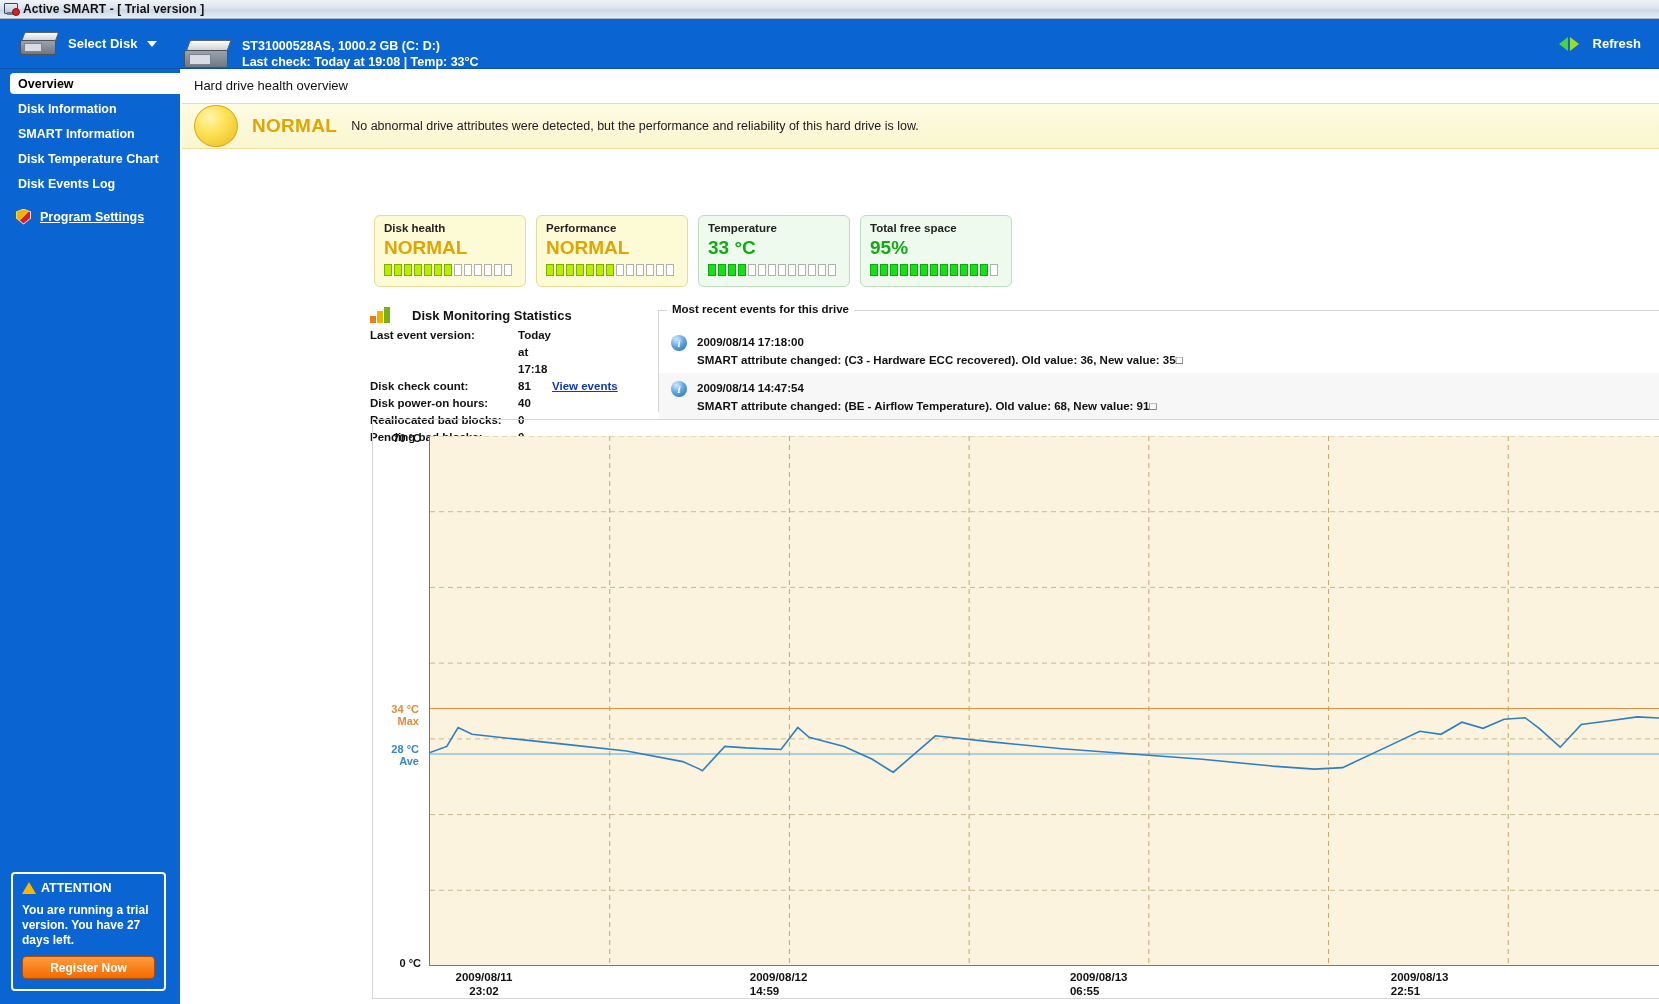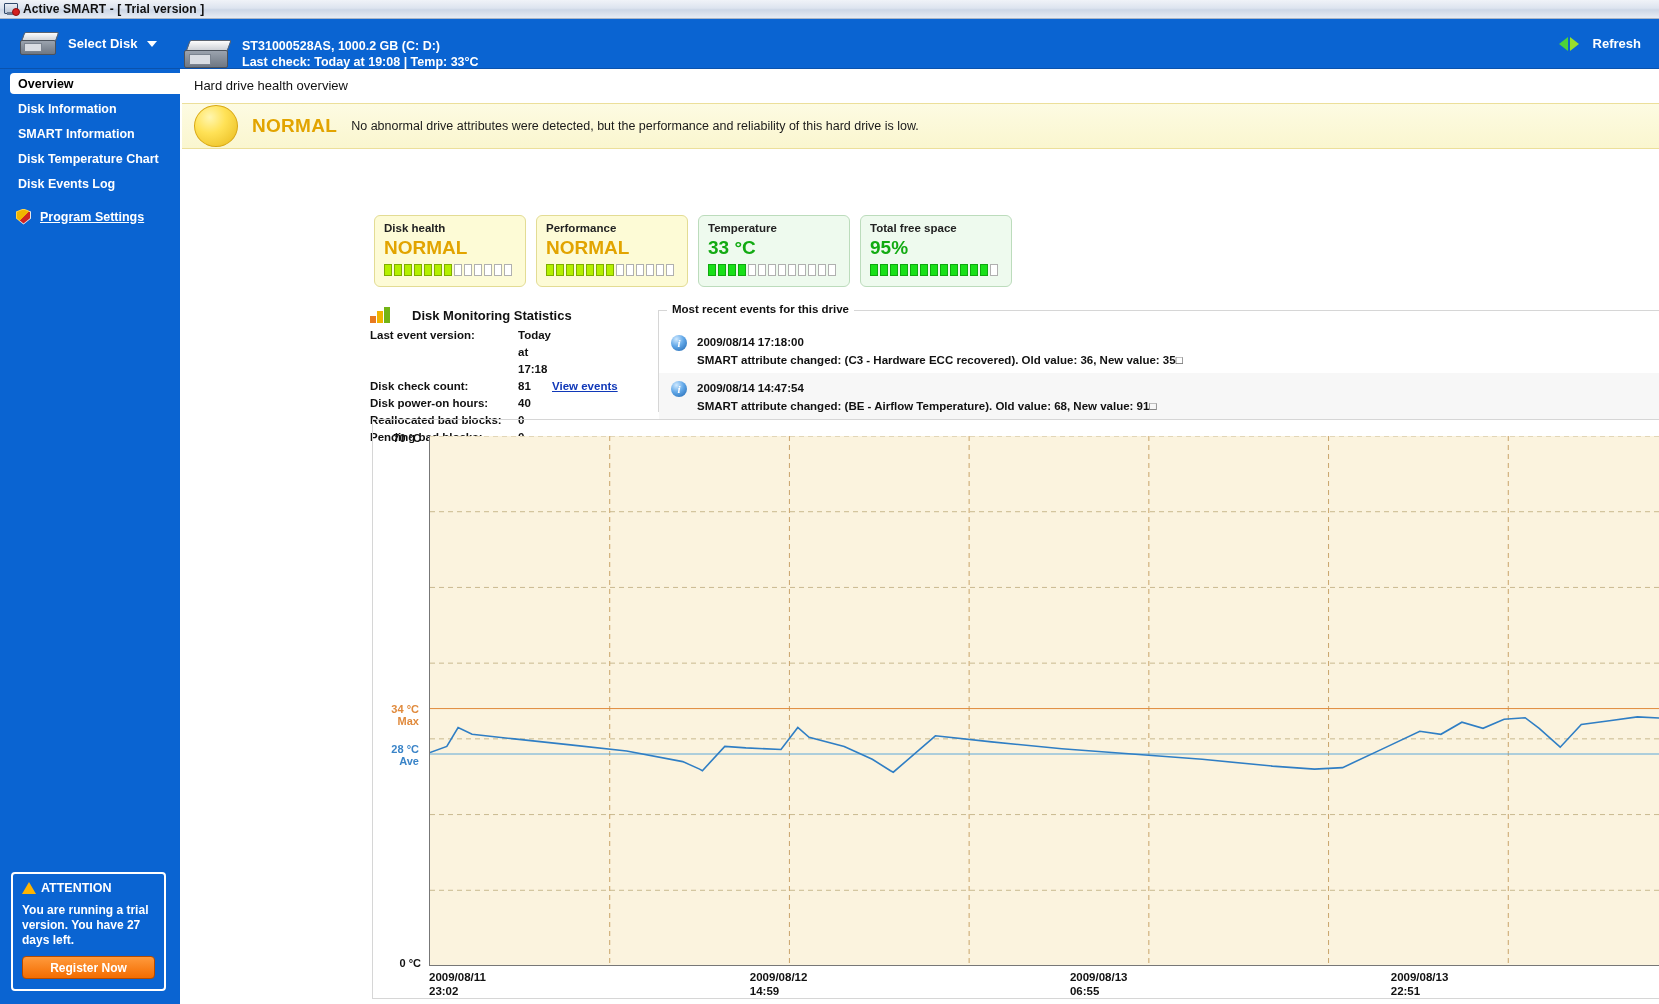--- a/index.html
+++ b/index.html
@@ -401,21 +401,21 @@
       <div class="ylab" style="left:0px;top:537px">0 °C</div>
       <div class="ylab max" style="left:-2px;top:283px">
         <div>34 °C</div>
         <div>Max</div>
       </div>
       <div class="ylab ave" style="left:-2px;top:323px">
         <div>28 °C</div>
         <div>Ave</div>
       </div>
       <div id="xlabels">
-          <div class="xlab" style="left: 56px; top: 550px; width: 110px; text-align: left;">
+          <div class="xlab" style="left: 56px; top: 550px; width: 110px; text-align: center;">
             <div>2009/08/11</div>
             <div>23:02</div>
           </div>
           <div class="xlab" style="left: 376.814px; top: 550px; width: 110px; text-align: left;">
             <div>2009/08/12</div>
             <div>14:59</div>
           </div>
           <div class="xlab" style="left: 696.926px; top: 550px; width: 110px; text-align: left;">
             <div>2009/08/13</div>
             <div>06:55</div>

